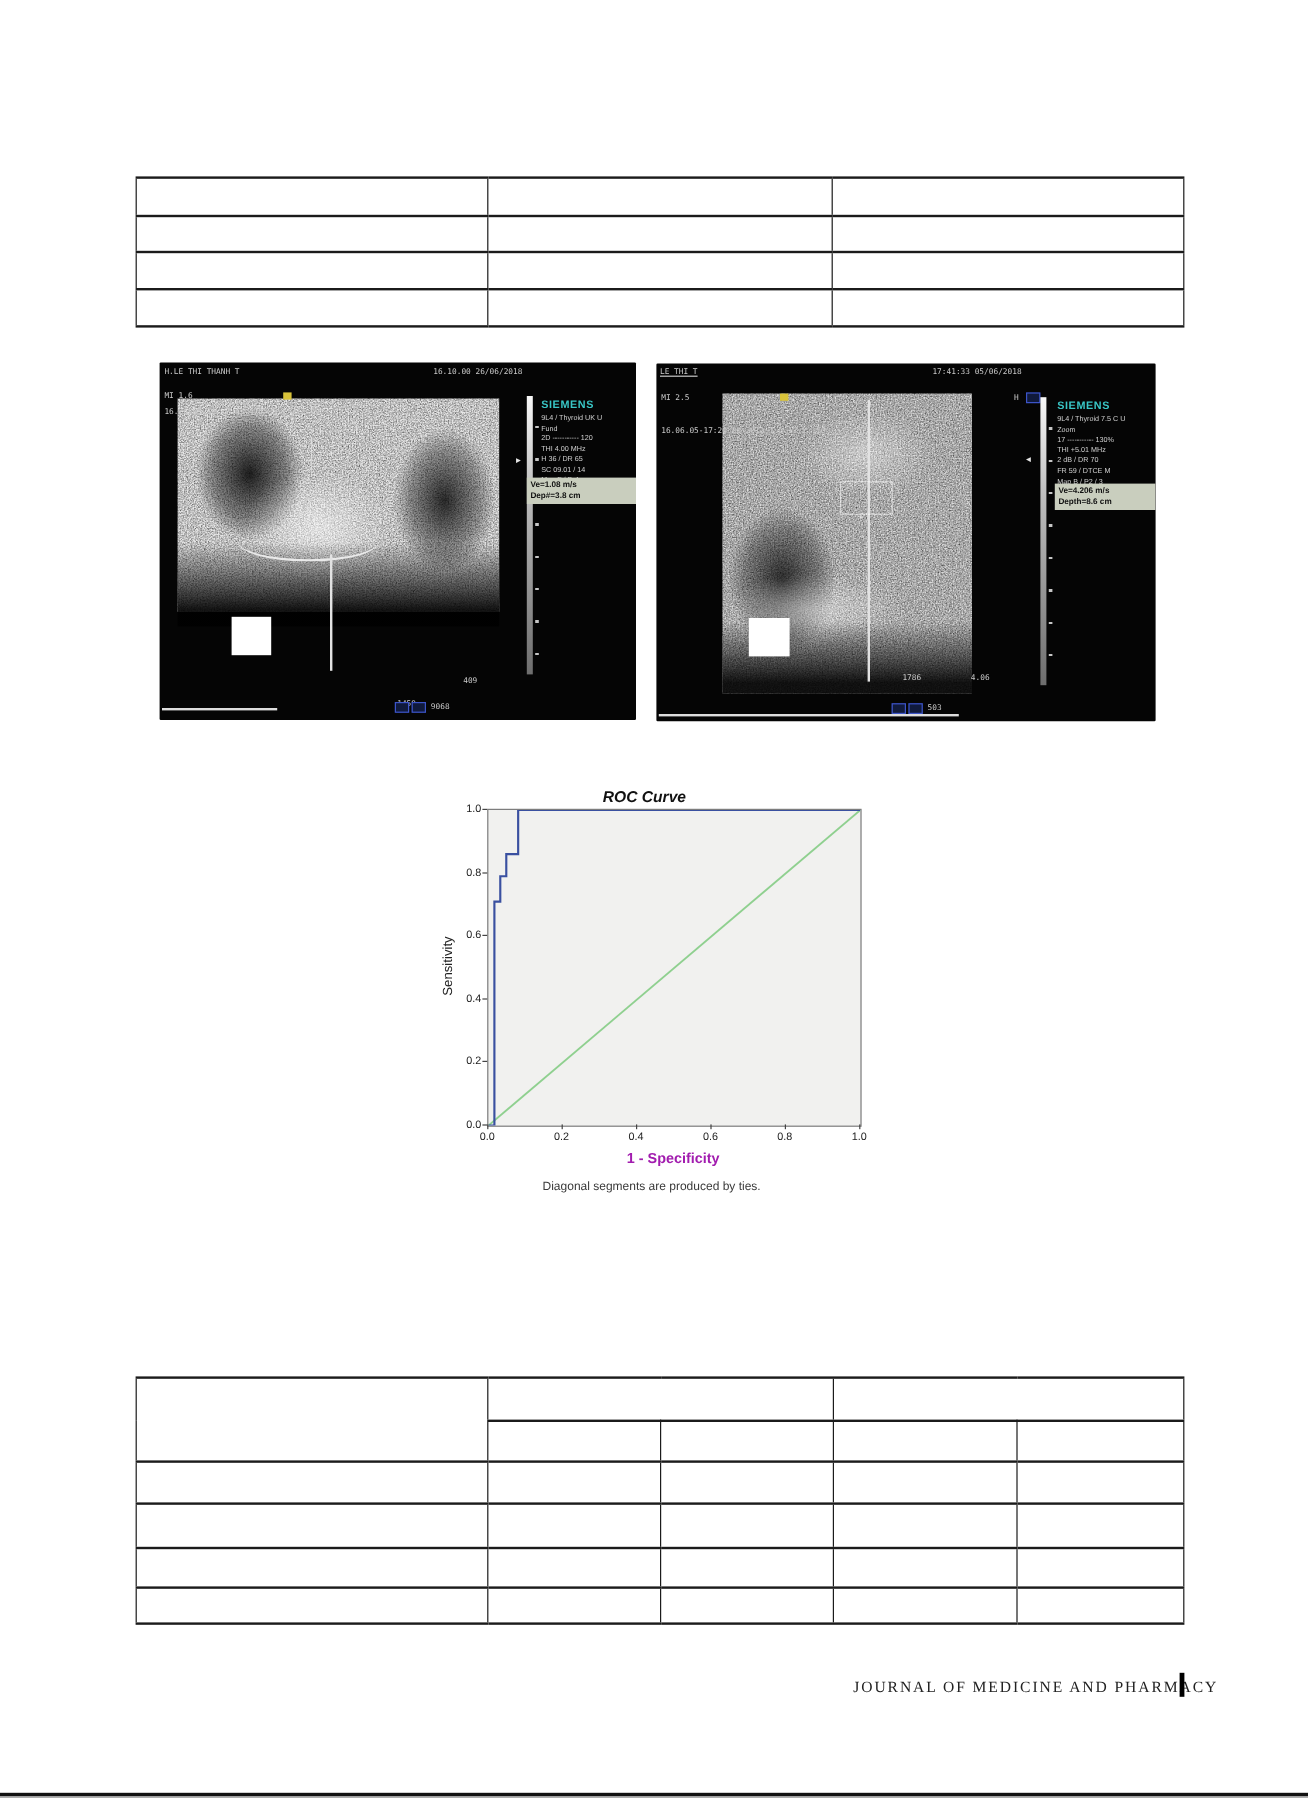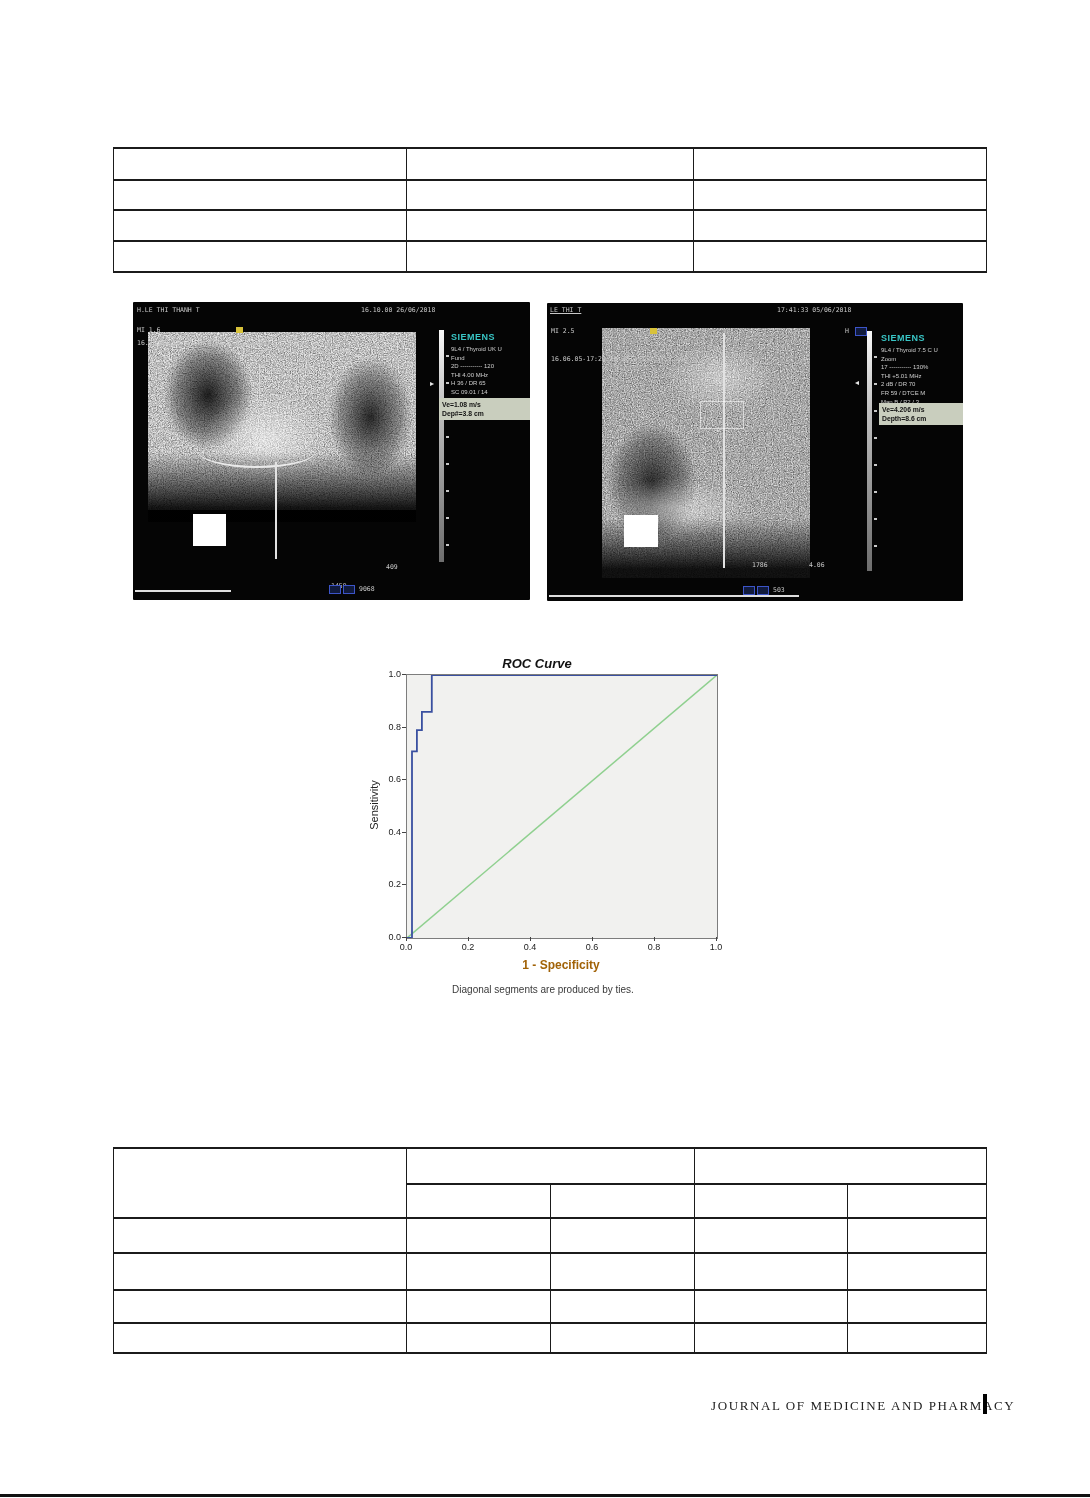--- a/index.html
+++ b/index.html
@@ -30,21 +30,21 @@
   .us .hline{position:absolute;background:#dedede;height:1.5px;}
   
   .roc{position:absolute;left:365px;top:650px;width:400px;height:350px;}
   .roc .title{position:absolute;left:172px;top:6px;transform:translateX(-50%);
               font-size:13px;font-weight:bold;color:#111;white-space:nowrap;font-style:italic;}
   .roc .plot{position:absolute;left:41px;top:24px;width:310px;height:263px;
              background:#f1f1ef;border:1px solid #7d7d7d;box-sizing:content-box;}
   .roc .ylab{position:absolute;left:9px;top:155px;transform:translate(-50%,-50%) rotate(-90deg);
              font-size:11px;color:#222;white-space:nowrap;}
   .roc .xlab{position:absolute;left:196px;top:308px;transform:translateX(-50%);
-             font-size:12px;font-weight:bold;color:#a16207;white-space:nowrap;}
+             font-size:12px;font-weight:bold;color:#a21caf;white-space:nowrap;}
   .roc .cap{position:absolute;left:178px;top:334px;transform:translateX(-50%);
             font-size:10px;color:#3a3a3a;white-space:nowrap;}
   .roc .tick-label{position:absolute;font-size:9px;color:#222;white-space:nowrap;}
   .roc .tick-mark{position:absolute;background:#444;}
   
   .footer-text{position:absolute;left:711px;top:1398px;font-family:"Liberation Serif",serif;
                font-variant:small-caps;letter-spacing:1.6px;font-size:13px;color:#222;white-space:nowrap;}
   .footer-bar{position:absolute;left:983px;top:1394px;width:4px;height:20px;background:#000;}
   .bottom-rule{position:absolute;left:0;top:1494px;width:1090px;height:2.5px;background:#121212;}
 </style>

